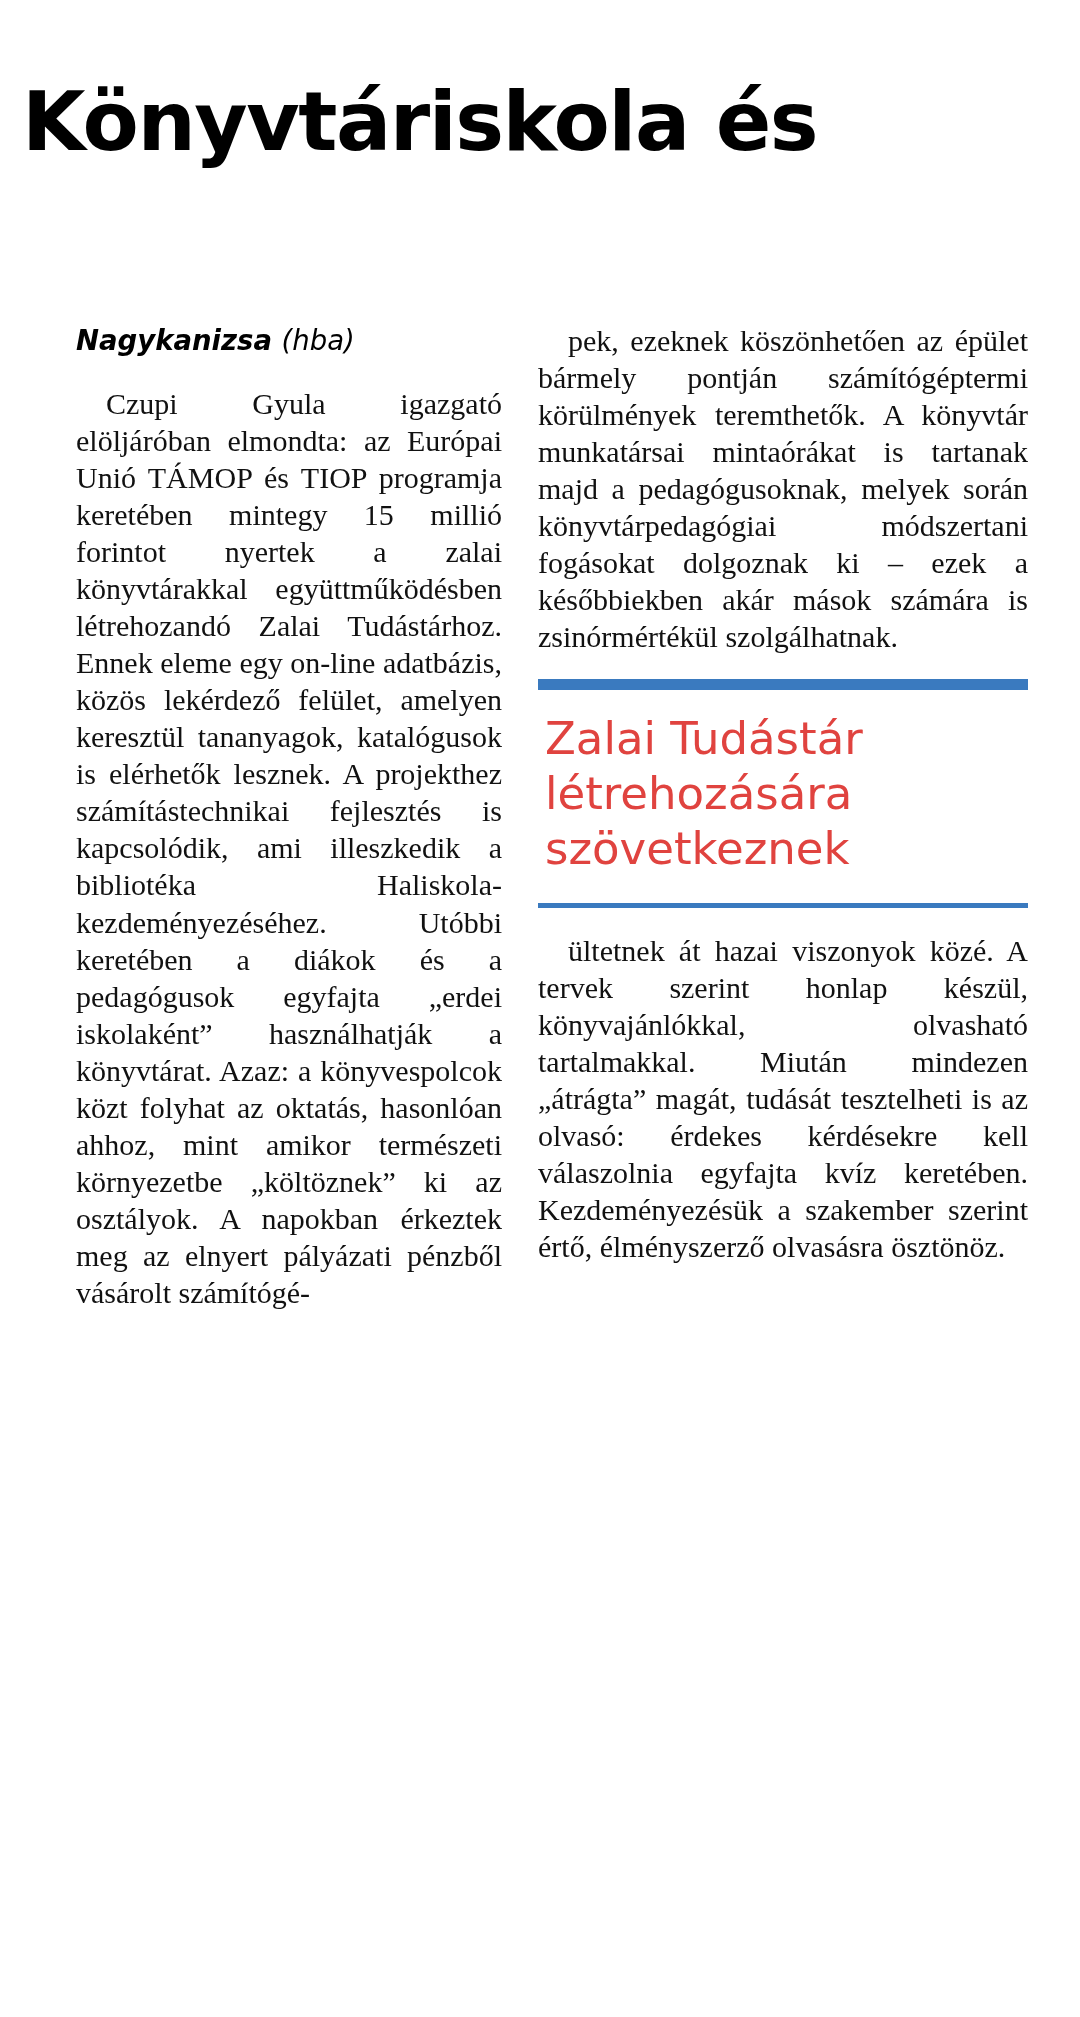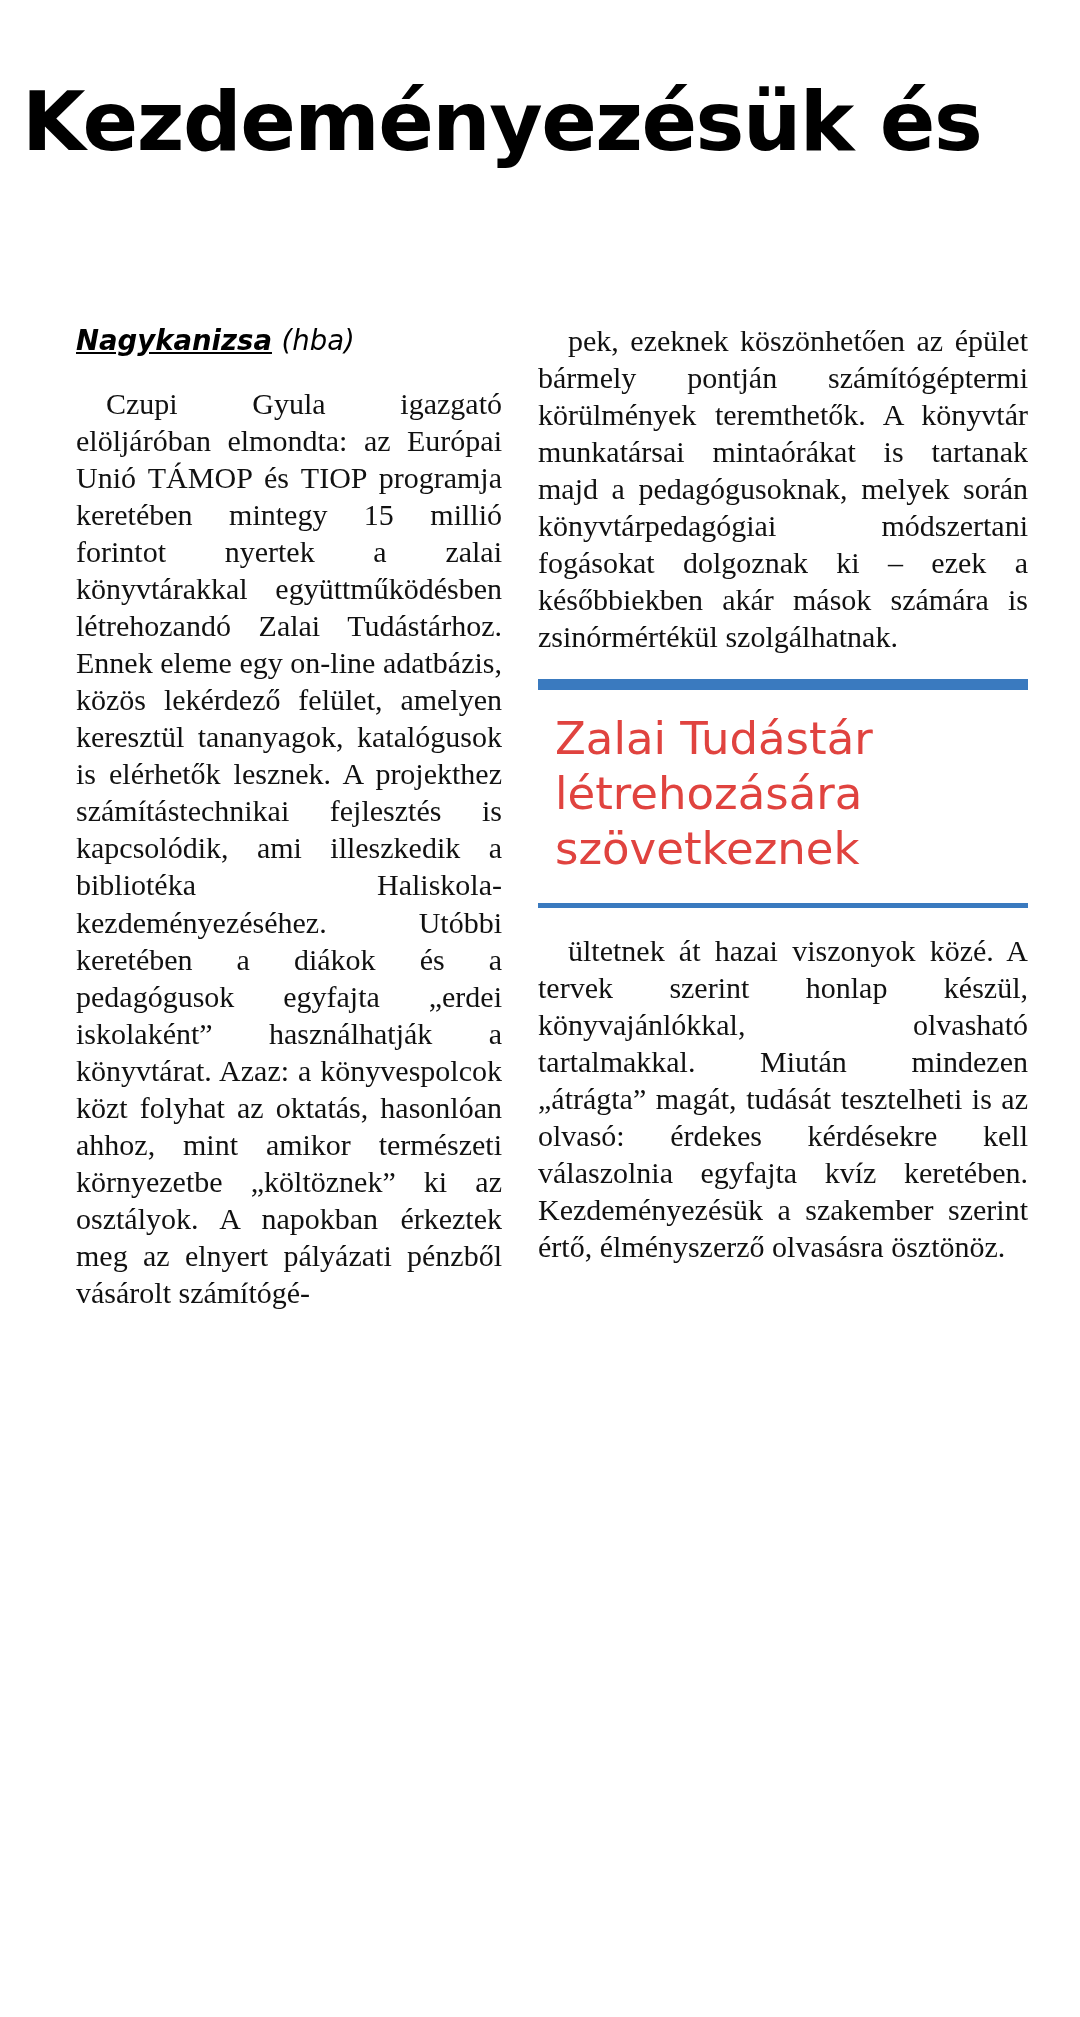--- a/index.html
+++ b/index.html
@@ -61,21 +61,20 @@
     font-family: "DejaVu Sans", sans-serif;
     font-weight: bold;
     font-size: 27.5px;
     line-height: 1.34;
     color: #000;
     margin: 0 0 26px 0;
   }
   .lead .dateline {
     font-style: italic;
     font-weight: bold;
-    text-decoration: underline;
   }
   .lead .source {
     font-style: italic;
     font-weight: normal;
     font-family: "DejaVu Sans", sans-serif;
   }
 
   
   .body-par {
     font-family: "Liberation Serif", serif;
@@ -101,30 +100,30 @@
     background: #3a7abf;
     margin: 26px 0 24px 0;
     width: 100%;
   }
   .subhead {
     font-family: "DejaVu Sans", sans-serif;
     font-weight: normal;
     color: #e0433f;
     font-size: 45px;
     line-height: 1.22;
-    margin: 17px;
+    margin: 7px;
   }
 </style>
 </head>
 <body>
 
 <div class="page">
 
   <h1 class="headline">
-    <span class="l1">Kezdeményezésük és</span>
+    <span class="l1">Könyvtáriskola és</span>
   </h1>
 
   <div class="columns">
 
     <div class="col col-left">
 
       <p class="lead">
         <span class="dateline">Nagykanizsa</span>
         <span class="source">(hba)</span>
         <br>

